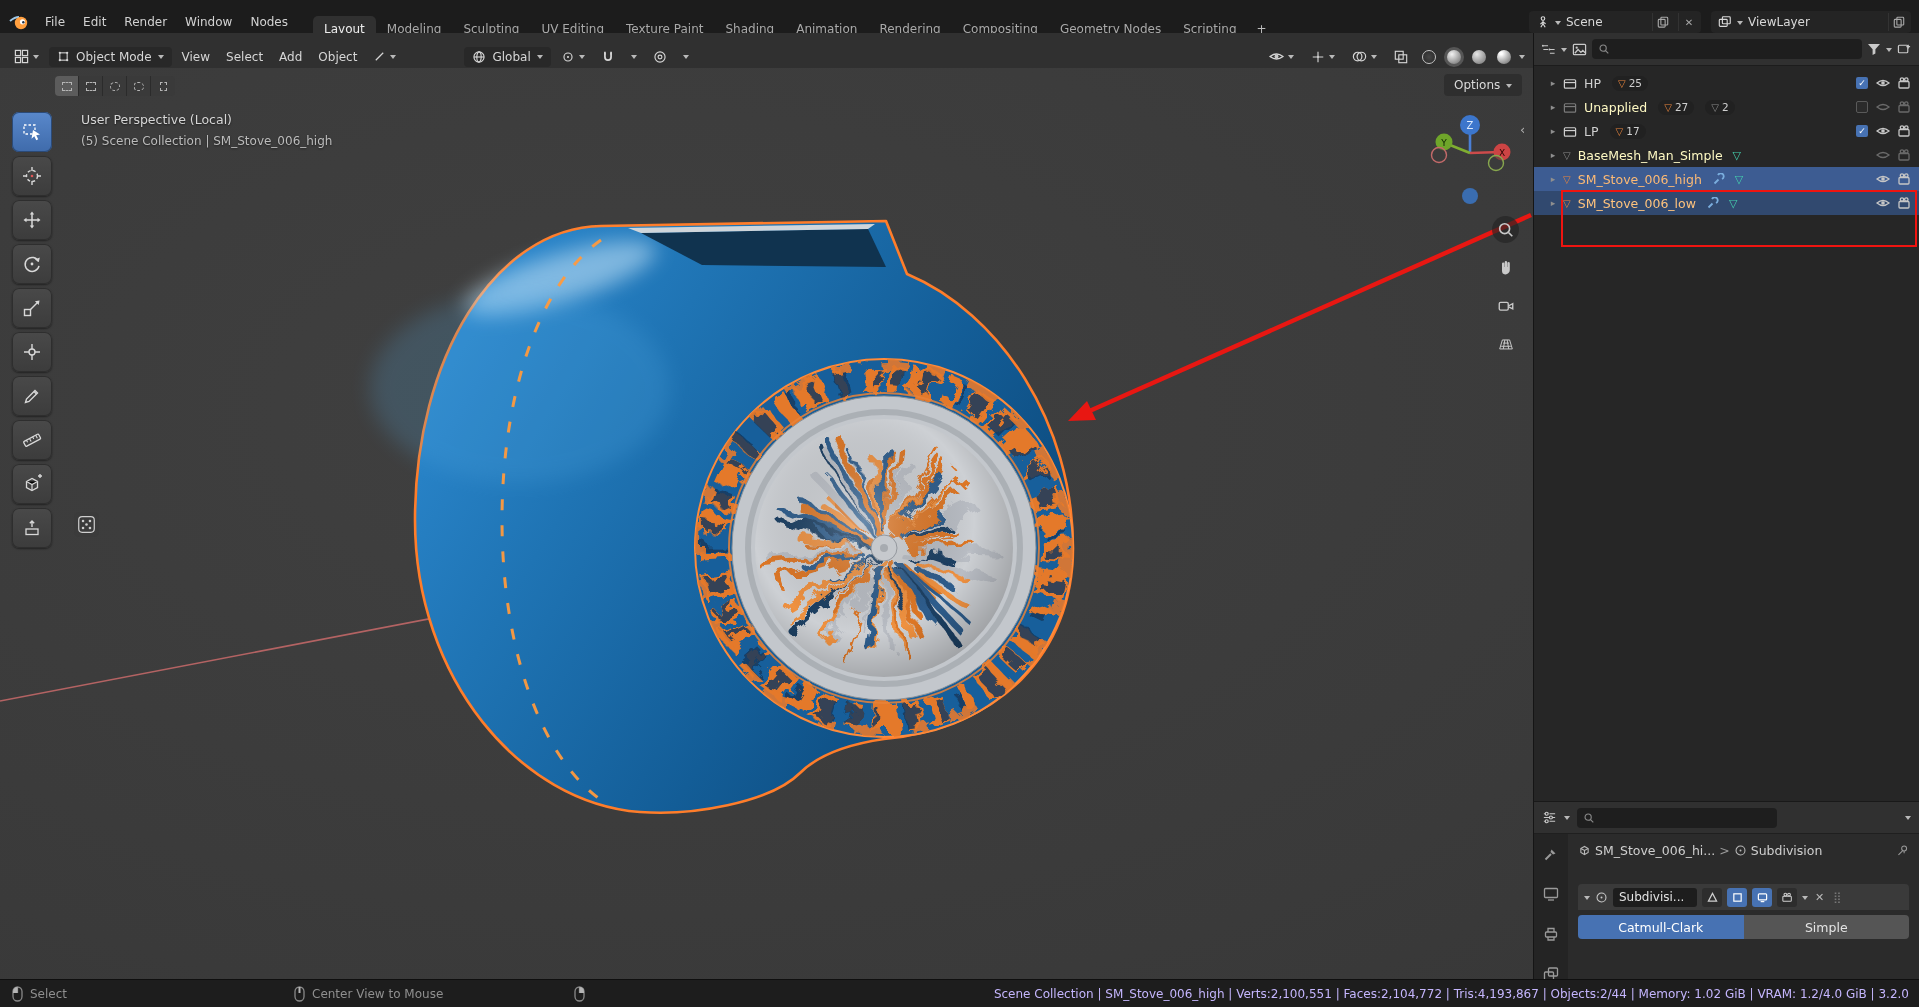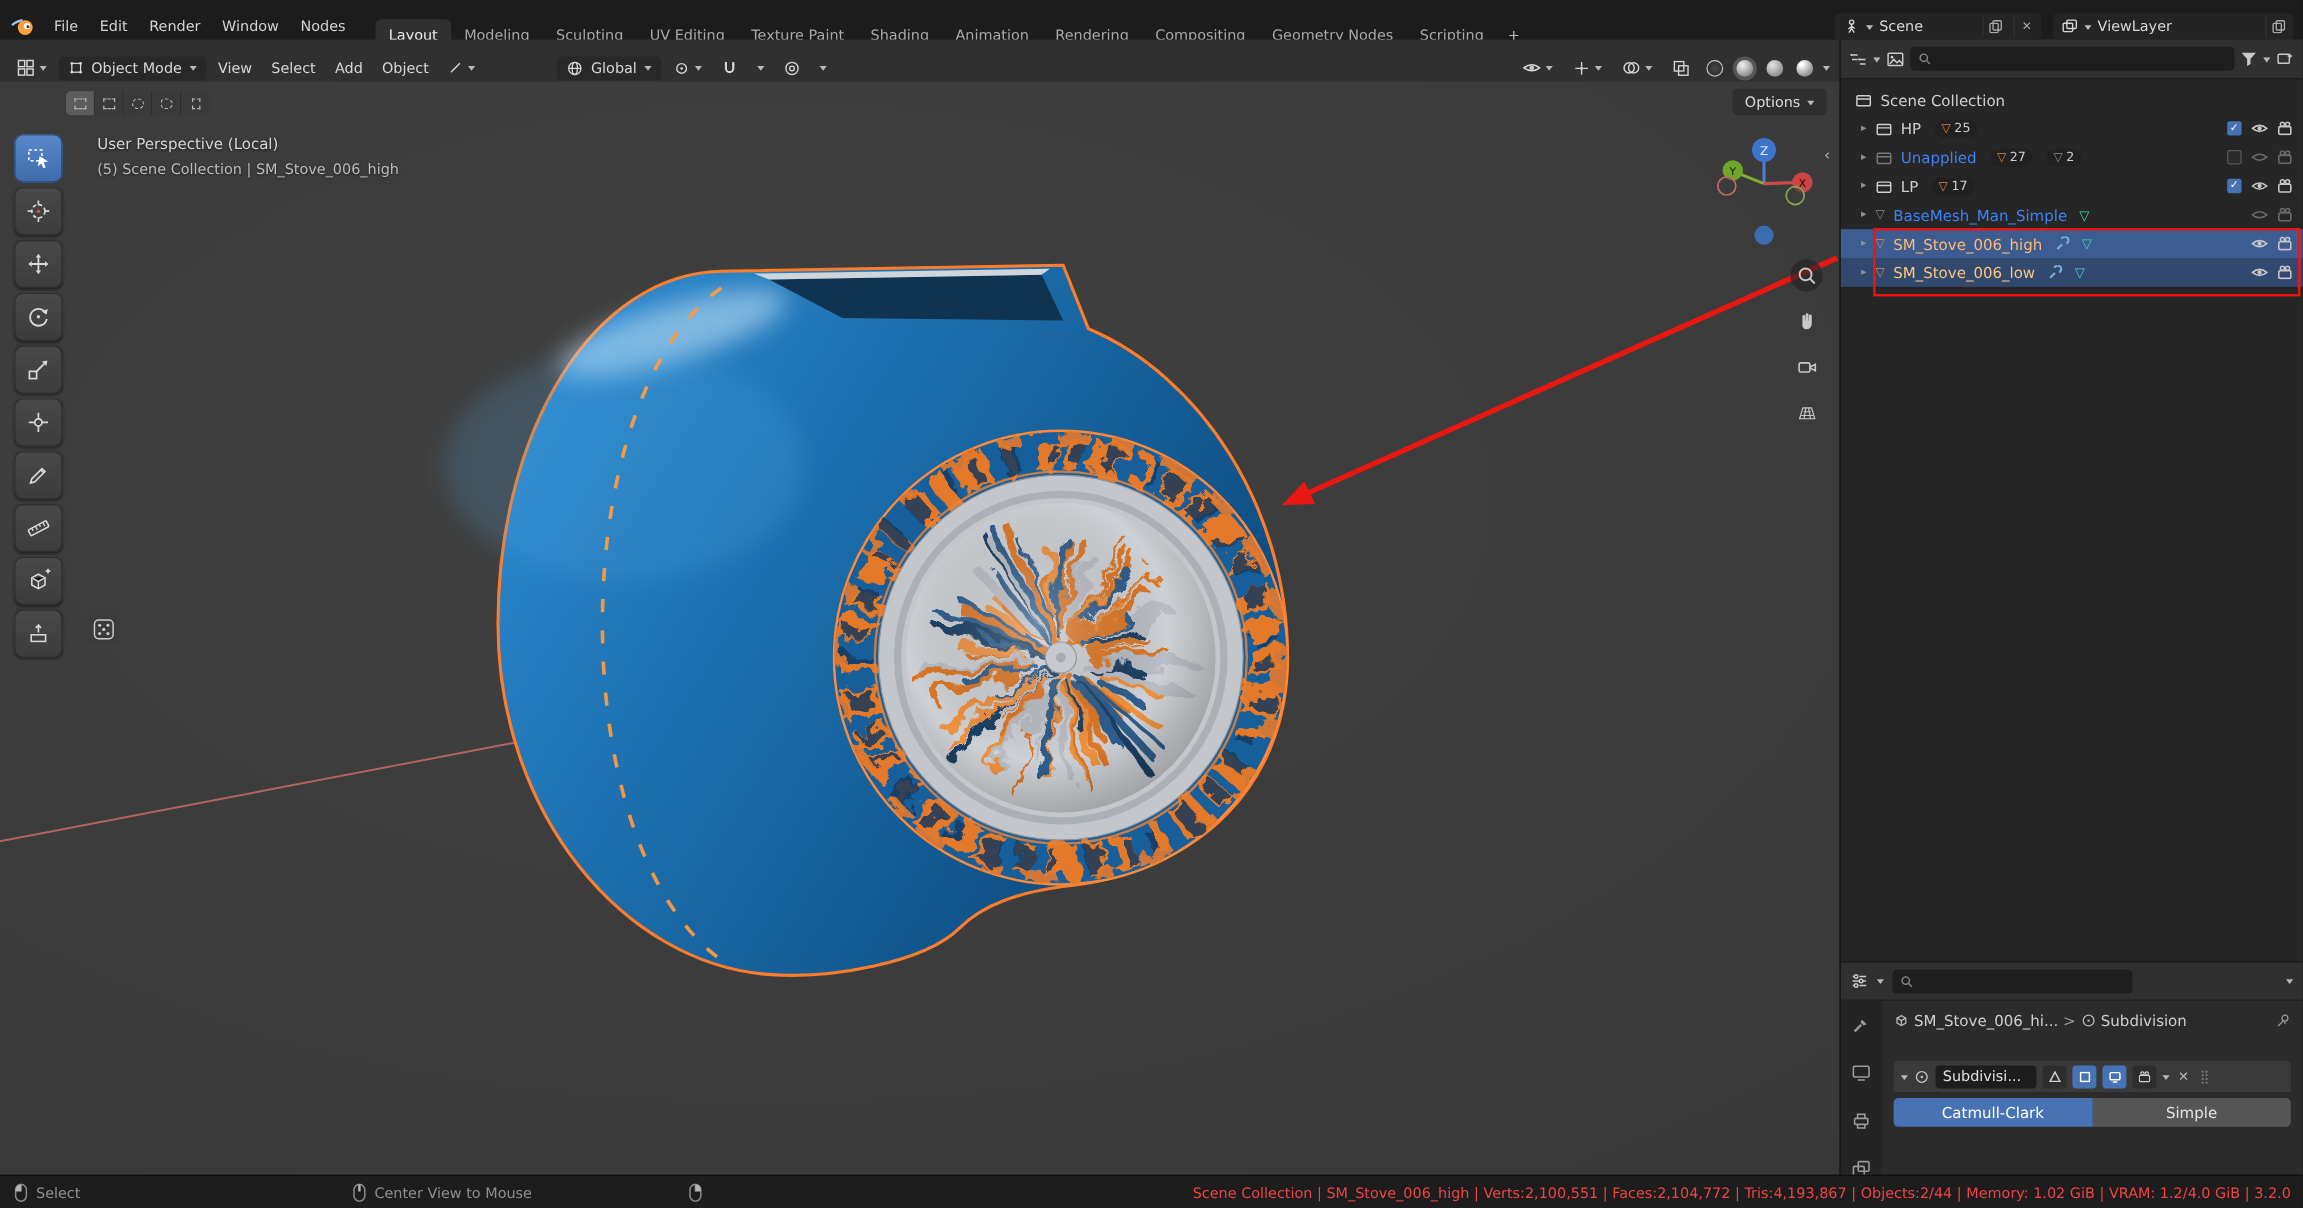--- a/index.html
+++ b/index.html
@@ -55,21 +55,21 @@
   
   #outliner{position:absolute;left:1533px;top:33px;width:386px;height:768px;background:#262626;border-left:1px solid #151515}
   .ohead{height:33px;background:#303030;display:flex;align-items:center;gap:5px;padding:0 7px;border-bottom:1px solid #1c1c1c;color:#c9c9c9}
   .osearch{flex:1;height:20px;background:#1e1e1e;border-radius:4px;display:flex;align-items:center;gap:5px;padding:0 6px;color:#8a8a8a}
   .obody{position:relative;padding-top:5px}
   .orow{height:24px;display:flex;align-items:center;padding:0 8px 0 12px;gap:5px;font-size:12.5px;color:#d0d0d0}
   .orow.child{padding-left:14px}
   .twisty{color:#8f8f8f;font-size:9px;width:10px;text-align:center}
   .orow .lbl{margin-left:2px;white-space:nowrap}
   .orow.muted{color:#7a7a7a}
-  .orow.muted .lbl{color:#3b82f6}
+  .orow.muted .lbl{color:#fef9c3}
   .selA{background:#3d5c92}
   .selB{background:#31496f}
   .lblHi{color:#fdba74}
   .lblLo{color:#ffc37d}
   .badge{display:flex;align-items:center;gap:3px;background:#212121;border-radius:8px;padding:0 6px;height:15px;font-size:10.5px;color:#cfcfcf;margin-left:6px}
   .tri-or{color:#e8843c;font-size:10px}
   .tri-gr{color:#8a8a8a;font-size:10px}
   .tri-teal{color:#45d0ae;font-size:11px;margin-left:5px}
   .wrenchb{color:#7aaede;margin-left:6px}
   .octrl{margin-left:auto;display:flex;align-items:center;gap:8px;color:#c6c6c6}
@@ -93,21 +93,21 @@
   .tgl.on{background:#4772b3;color:#fff}
   .mh-x{color:#b9b9b9;font-size:11px;padding:0 2px}
   .mh-drag{color:#777;font-size:11px;margin-left:2px}
   .seg{display:flex;margin:5px 10px 0}
   .sbtn{flex:1;height:24px;display:flex;align-items:center;justify-content:center;font-size:12.5px}
   .sbtn.on{background:#4772b3;color:#fff;border-radius:4px 0 0 4px}
   .sbtn.off{background:#555;color:#e4e4e4;border-radius:0 4px 4px 0}
   
   #status{position:absolute;left:0;top:979px;width:1919px;height:28px;background:#1d1d1d;border-top:1px solid #0f0f0f;color:#8f8f8f}
   .sg{position:absolute;top:0;height:28px;display:flex;align-items:center;gap:7px}
-  .sright{position:absolute;right:10px;top:0;height:28px;display:flex;align-items:center;color:#ef4444}
+  .sright{position:absolute;right:10px;top:0;height:28px;display:flex;align-items:center;color:#c4b5fd}
 </style>
 </head>
 <body>
 
 <div id="topbar">
   <span class="ico" style="margin-right:6px">
     <svg width="22" height="18" viewBox="0 0 22 18">
         <path d="M2 8c3-2.5 6-4 9-4" stroke="#9ec8e8" stroke-width="2" fill="none"></path>
         <circle cx="13" cy="10" r="6.2" fill="#ff9f3f" stroke="none"></circle>
         <circle cx="14.5" cy="8.8" r="2.6" fill="#fff" stroke="none"></circle>
@@ -635,29 +635,20 @@
       </span>
     <span class="chev"></span>
     <span class="ico">
         <svg width="15" height="14" viewBox="0 0 16 15">
           <rect x="1.5" y="3.5" width="10" height="8" rx="1"></rect>
           <path d="M13 9h0M12 3v4M10 5h4"></path>
         </svg>
       </span>
   </div>
   <div class="obody">
-    <div class="orow">
-      <span class="ico" style="color:#cfcfcf">
-          <svg width="14" height="13" viewBox="0 0 15 13">
-            <rect x="1.5" y="2.5" width="12" height="9" rx="1"></rect>
-            <path d="M1.5 5.5h12"></path>
-          </svg>
-        </span>
-      <span class="lbl">Scene Collection</span>
-    </div>
     <div class="orow child">
       <span class="twisty">▸</span>
       <span class="ico" style="color:#cfcfcf">
           <svg width="14" height="13" viewBox="0 0 15 13">
             <rect x="1.5" y="2.5" width="12" height="9" rx="1"></rect>
             <path d="M1.5 5.5h12"></path>
           </svg>
         </span>
       <span class="lbl">HP</span>
       <span class="badge">

